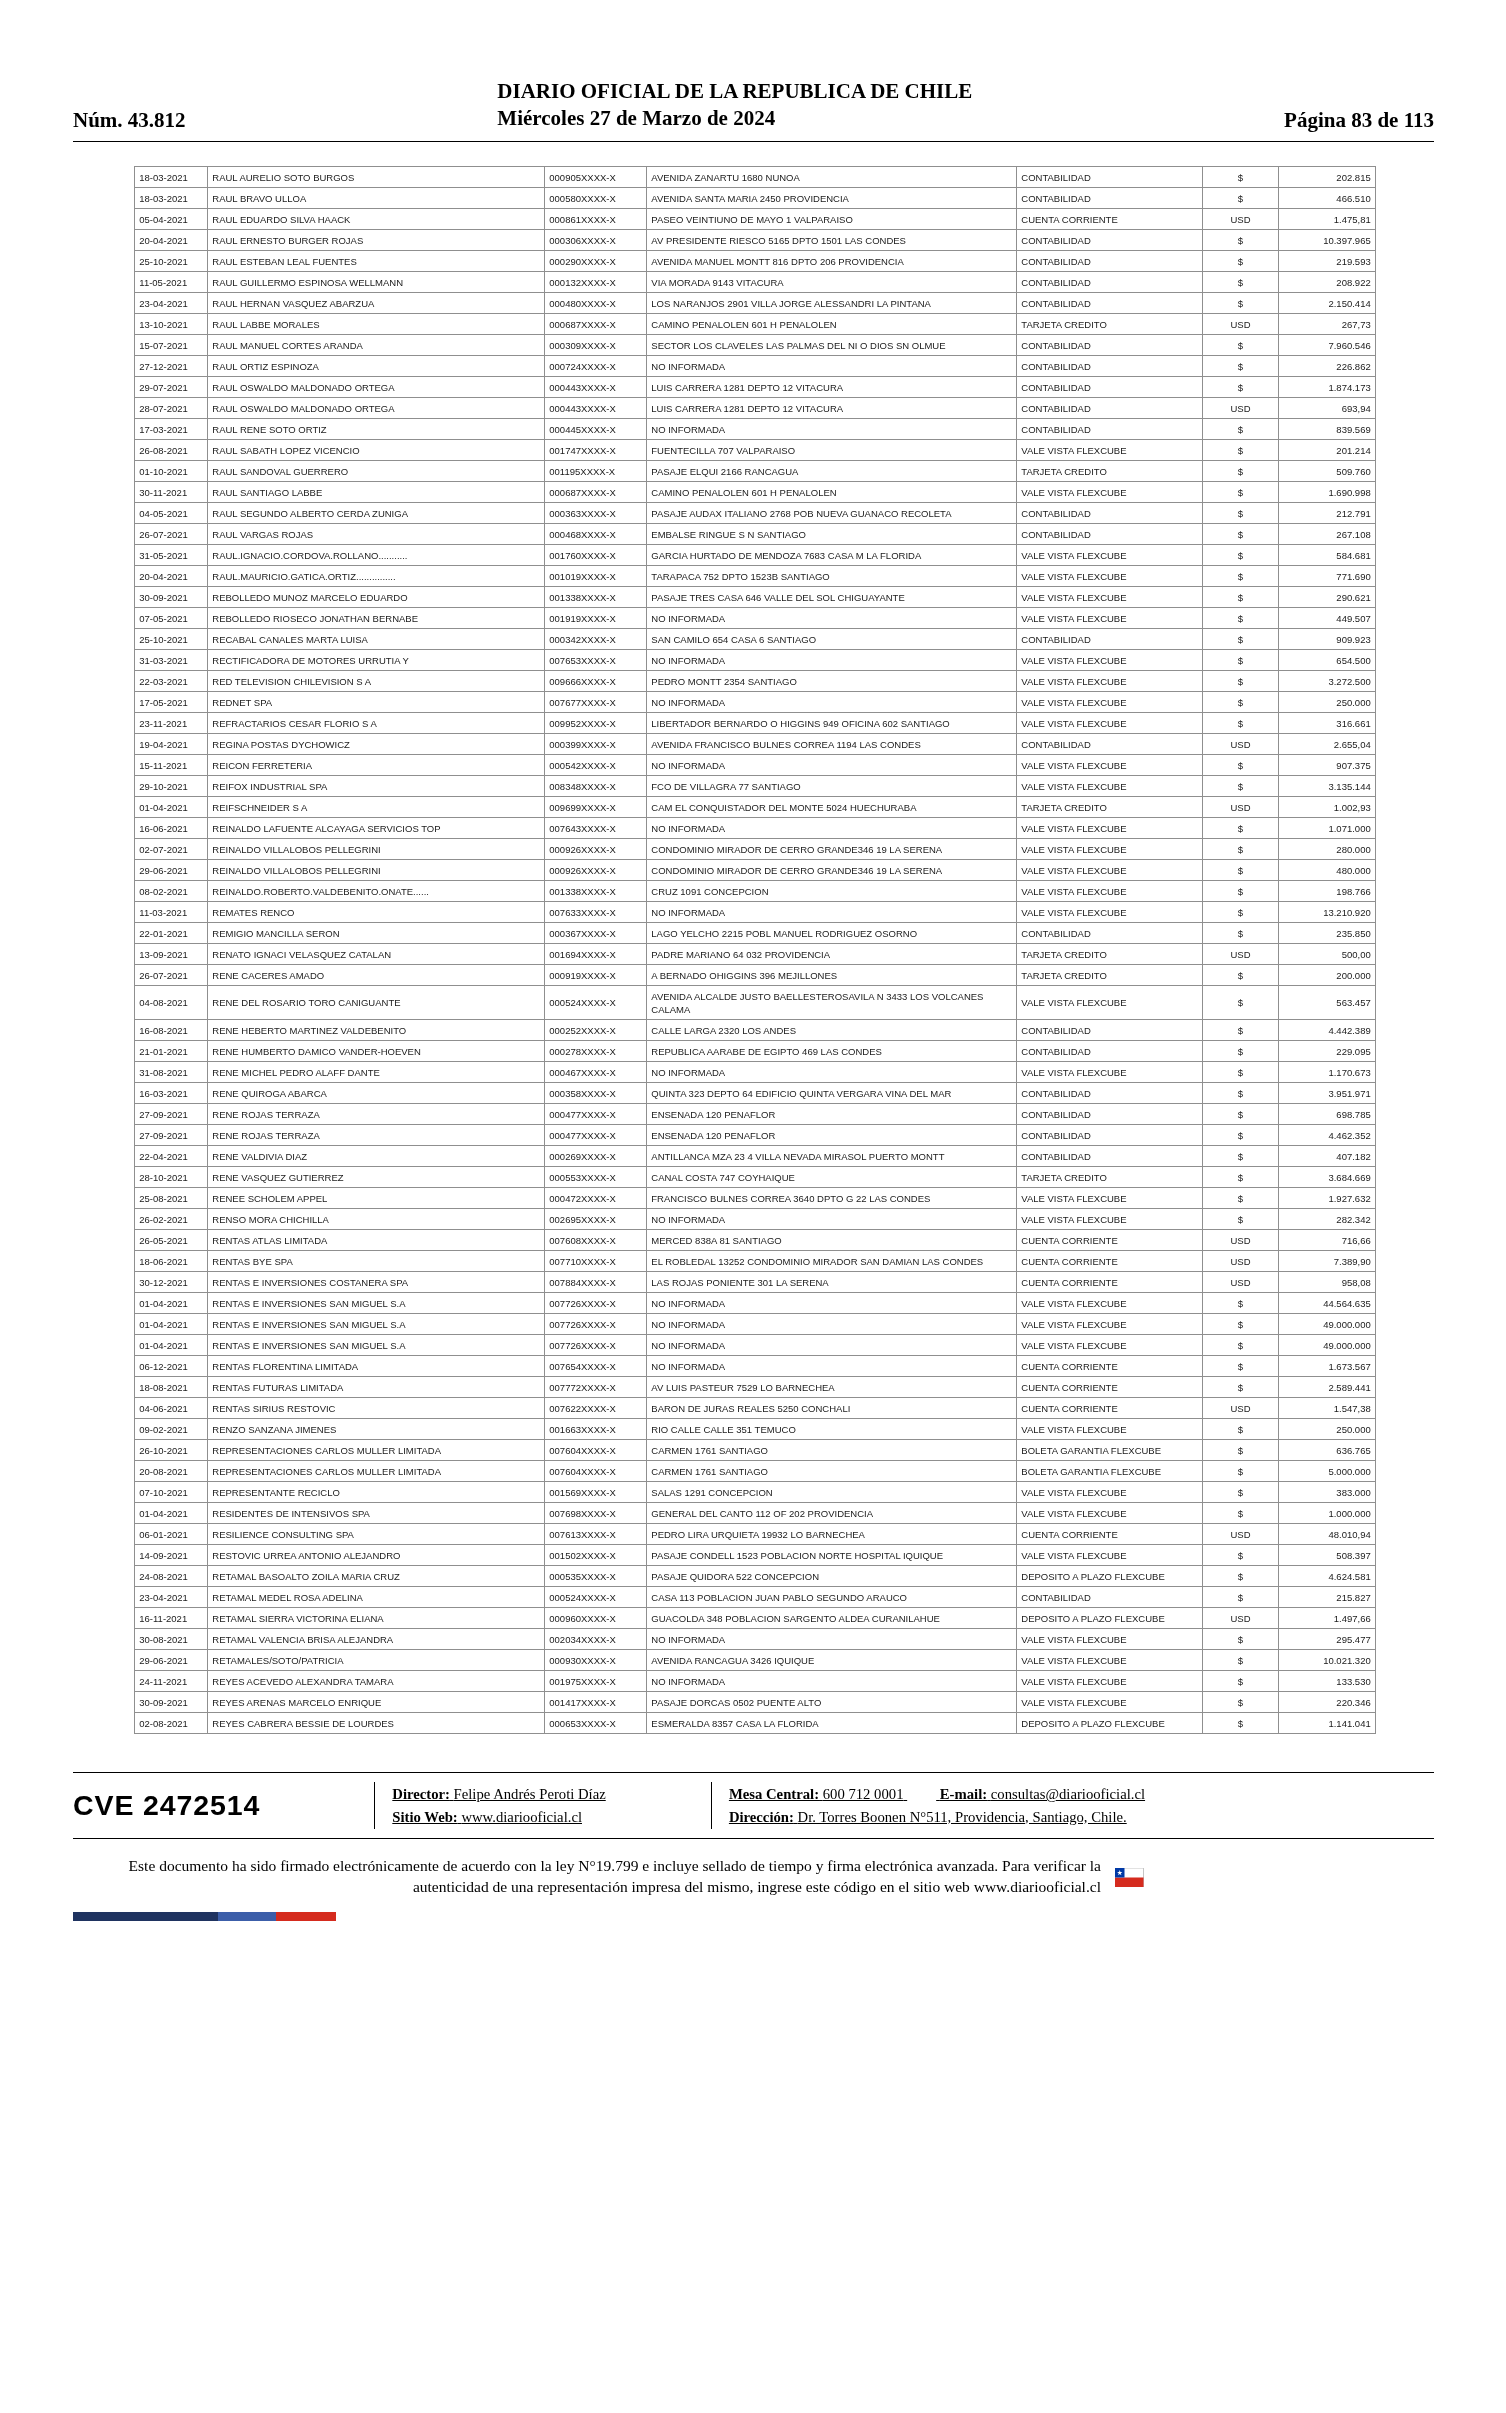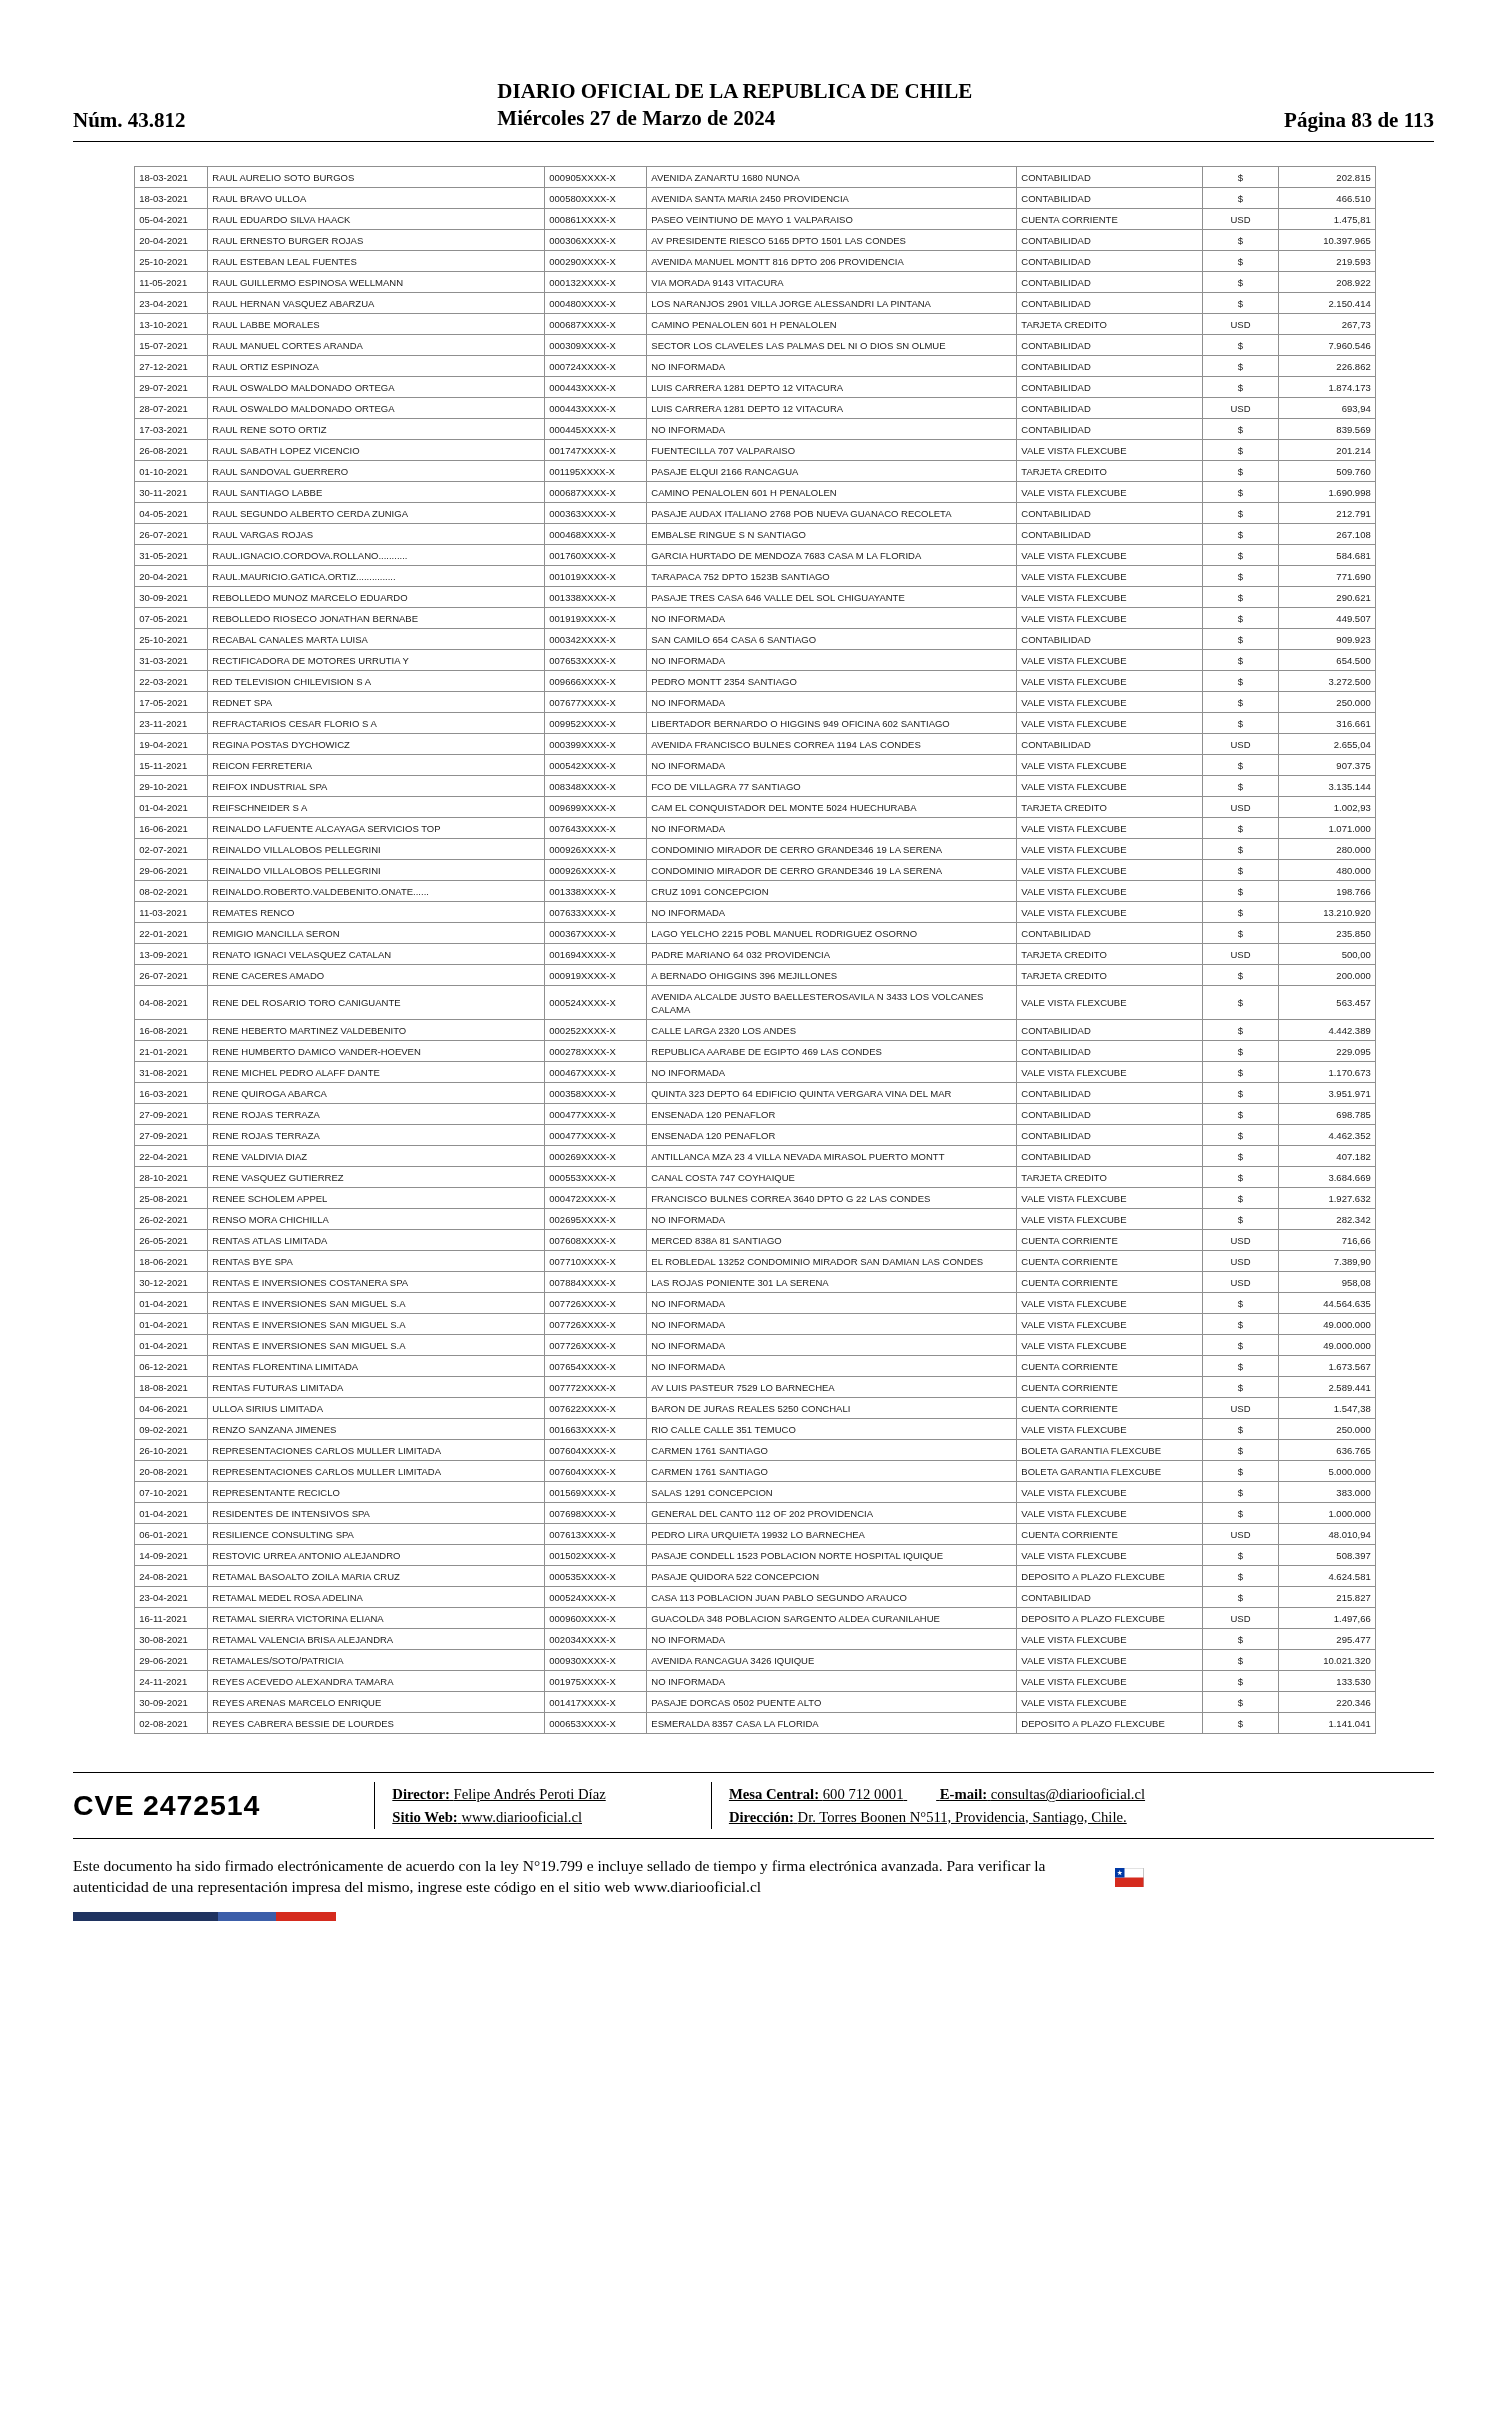--- a/index.html
+++ b/index.html
@@ -83,21 +83,21 @@
   .legal {
     margin: 17.3px 73px 0 73px;
     display: flex;
     align-items: center;
     gap: 14px;
     font-family: "Liberation Serif", serif;
     font-size: 15.5px;
     line-height: 1.35;
     color: #000;
   }
-  .legal-text { max-width: 1028px; }
+  .legal-text { max-width: 1028px; text-align: right; }
   .flag { flex: none; display: block; }
 
   
   .bottom-bar {
     margin: 14px 0 0 73px;
     width: 263px;
     height: 9.5px;
     display: flex;
   }
   .bottom-bar .seg { height: 100%; }
@@ -648,21 +648,21 @@
             <td class="cell-date">18-08-2021</td>
             <td class="cell-name">RENTAS FUTURAS LIMITADA</td>
             <td class="cell-id">007772XXXX-X</td>
             <td class="cell-address">AV LUIS PASTEUR 7529 LO BARNECHEA</td>
             <td class="cell-account">CUENTA CORRIENTE</td>
             <td class="cell-currency">$</td>
             <td class="cell-amount">2.589.441</td>
           </tr>
           <tr>
             <td class="cell-date">04-06-2021</td>
-            <td class="cell-name">ULLOA SIRIUS LIMITADA</td>
+            <td class="cell-name">RENTAS SIRIUS RESTOVIC</td>
             <td class="cell-id">007622XXXX-X</td>
             <td class="cell-address">BARON DE JURAS REALES 5250 CONCHALI</td>
             <td class="cell-account">CUENTA CORRIENTE</td>
             <td class="cell-currency">USD</td>
             <td class="cell-amount">1.547,38</td>
           </tr>
           <tr>
             <td class="cell-date">09-02-2021</td>
             <td class="cell-name">RENZO SANZANA JIMENES</td>
             <td class="cell-id">001663XXXX-X</td>

